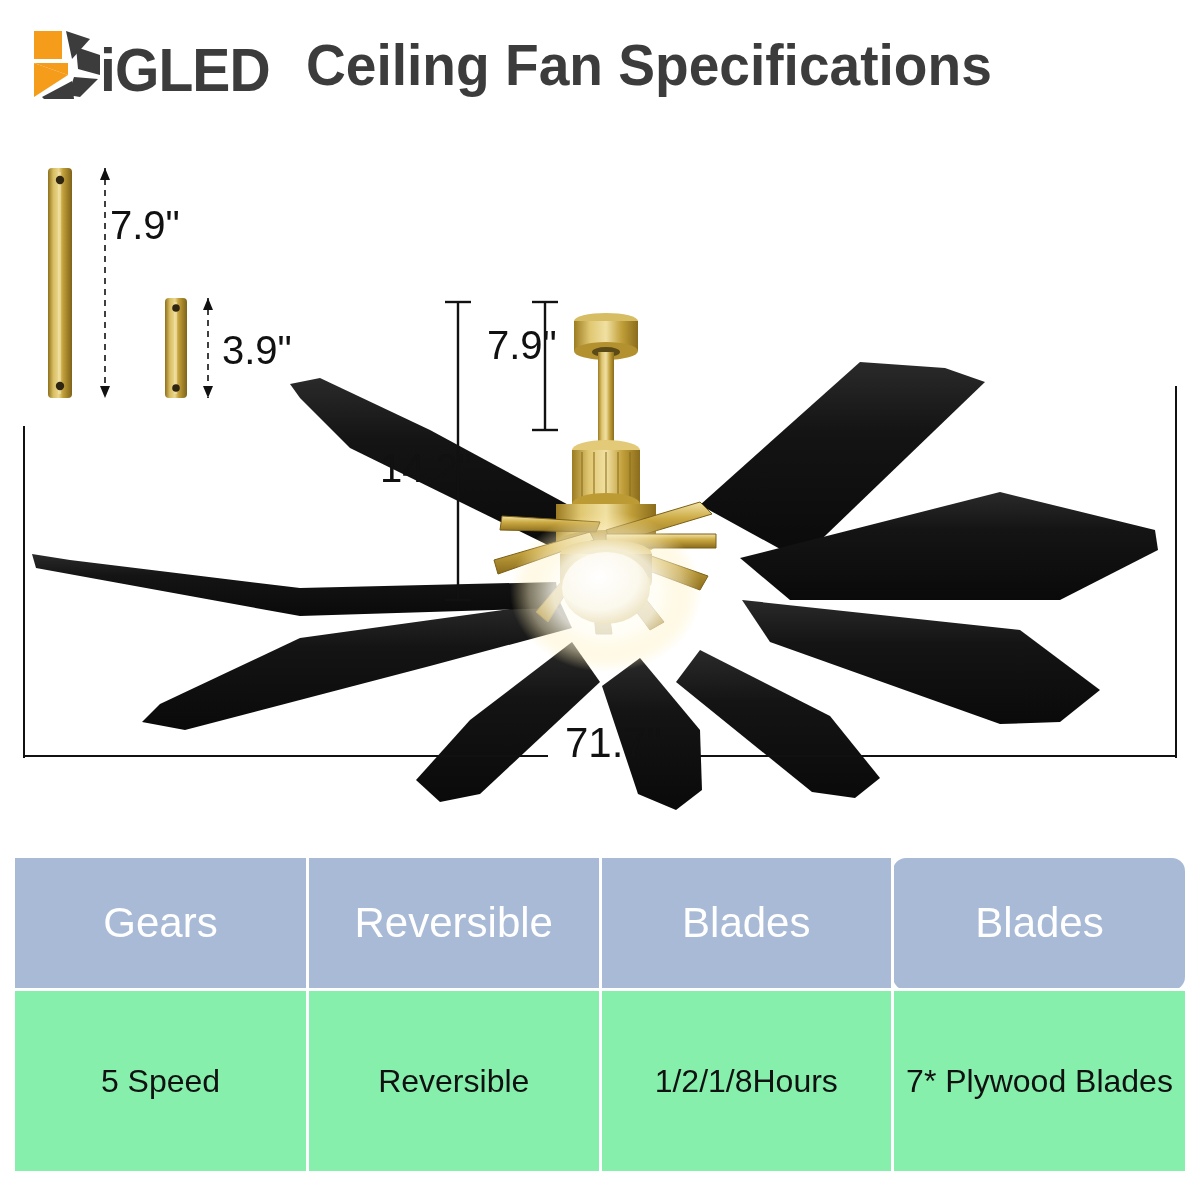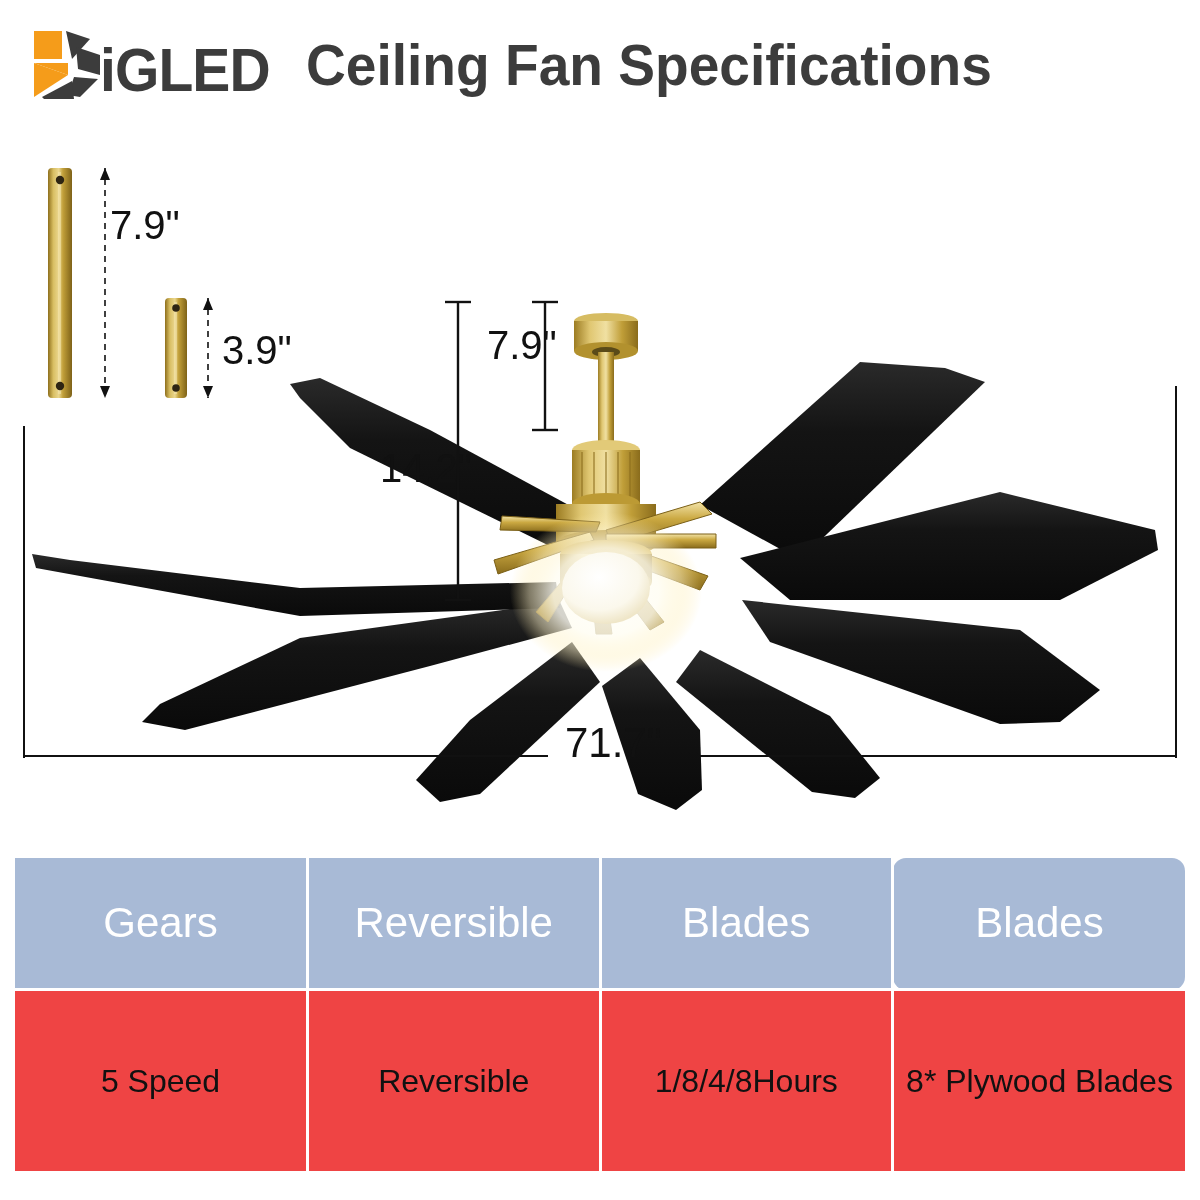--- a/index.html
+++ b/index.html
@@ -112,21 +112,21 @@
     background: #a8bad6;
     color: #ffffff;
     font-size: 42px;
     font-weight: normal;
     border-right: 3px solid #ffffff;
   }
   .spec-table th:last-child { border-right: none; border-radius: 13px; }
   .spec-table tr.head-row { }
   .spec-table td {
     height: 180px;
-    background: #ef4444;
+    background: #86efac;
     color: #111111;
     font-size: 32px;
     font-weight: normal;
     border-right: 3px solid #ffffff;
     border-top: 3px solid #ffffff;
   }
   .spec-table td:last-child { border-right: none; }
 </style>
 </head>
 <body>
@@ -321,17 +321,17 @@
   <tbody>
     <tr class="head-row">
       <th>Gears</th>
       <th>Reversible</th>
       <th>Blades</th>
       <th>Blades</th>
     </tr>
     <tr>
       <td>5 Speed</td>
       <td>Reversible</td>
-      <td>1/8/4/8Hours</td>
-      <td>8* Plywood Blades</td>
+      <td>1/2/1/8Hours</td>
+      <td>7* Plywood Blades</td>
     </tr>
   </tbody>
 </table>
 
 </body></html>

